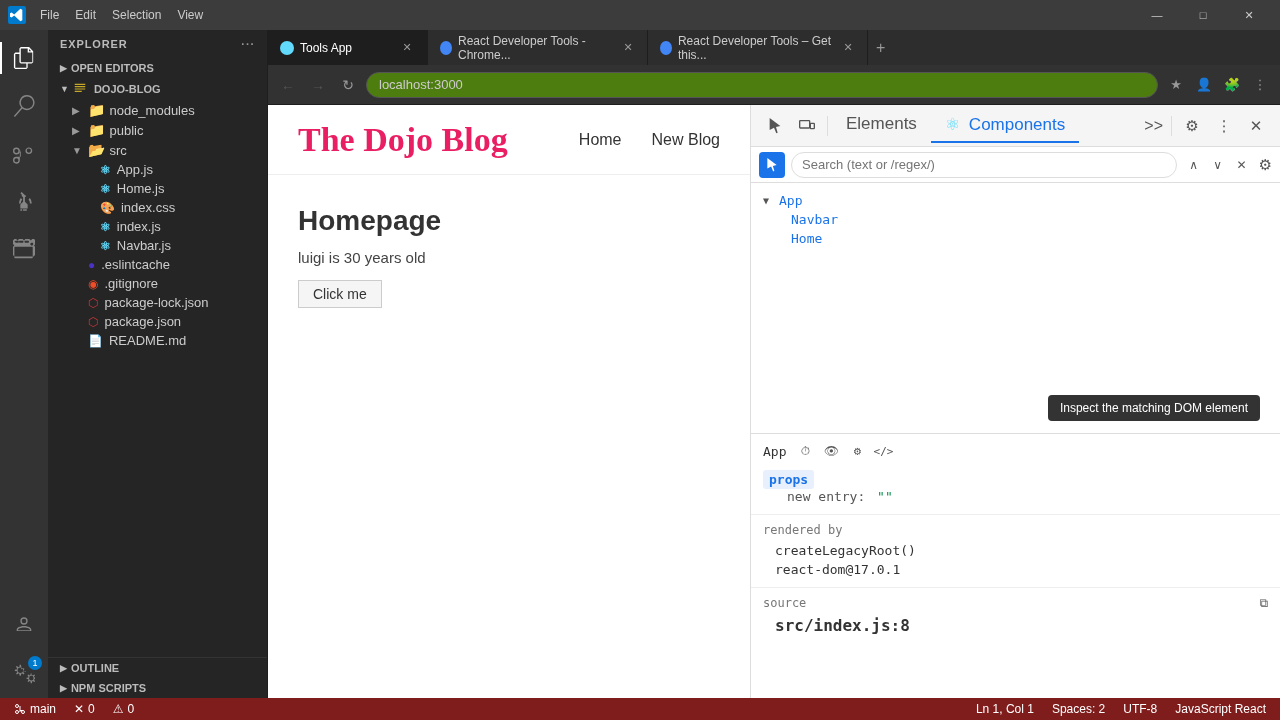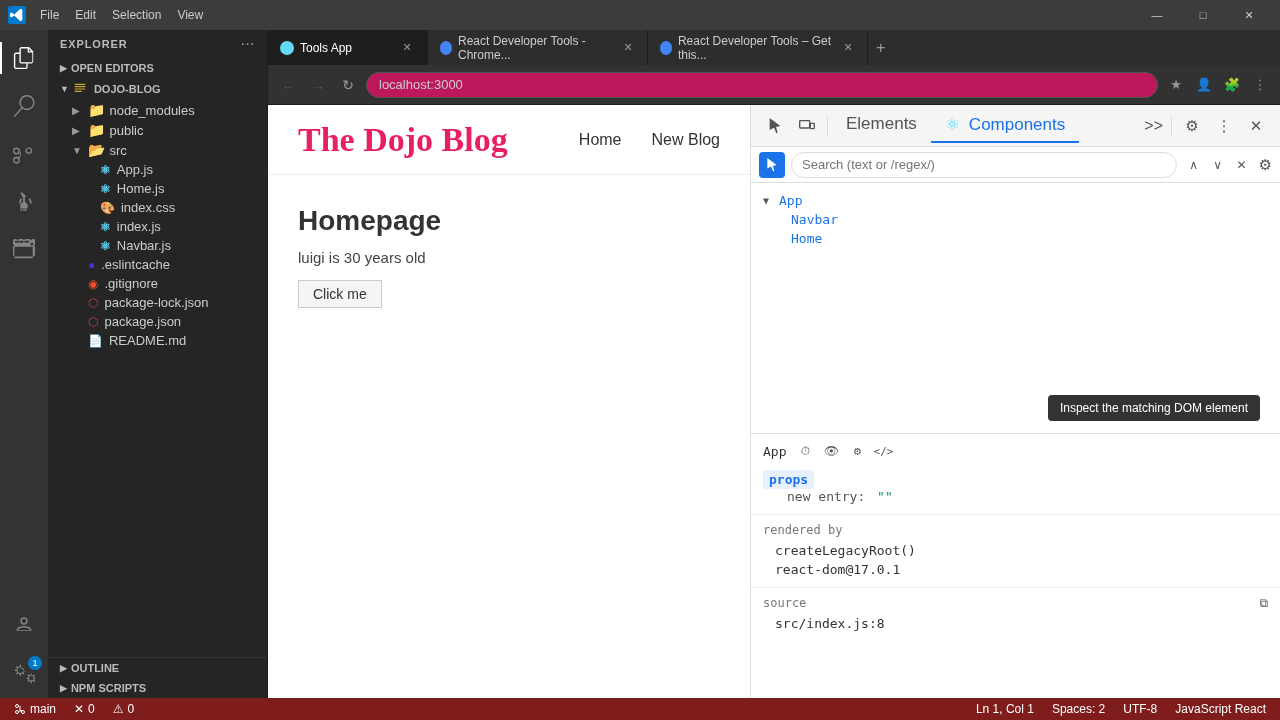--- a/index.html
+++ b/index.html
@@ -42,21 +42,21 @@
     .browser-tab { height: 35px; padding: 0 12px; display: flex; align-items: center; gap: 6px; font-size: 12px; color: #ccc; border-right: 1px solid #1e1e1e; cursor: pointer; background: #2d2d2d; min-width: 160px; max-width: 220px; }
     .browser-tab.active { background: #1e1e1e; color: #fff; }
     .browser-tab .tab-icon { width: 14px; height: 14px; border-radius: 50%; }
     .browser-tab .tab-close { margin-left: auto; color: #999; font-size: 11px; width: 16px; height: 16px; display: flex; align-items: center; justify-content: center; border-radius: 3px; }
     .tab-add { padding: 0 8px; color: #999; cursor: pointer; font-size: 16px; }
 
     
     .browser-chrome { height: 40px; background: #323232; display: flex; align-items: center; padding: 0 8px; gap: 6px; border-bottom: 1px solid #1e1e1e; }
     .browser-nav-btn { width: 24px; height: 24px; display: flex; align-items: center; justify-content: center; color: #999; cursor: pointer; border-radius: 50%; font-size: 14px; }
     .browser-nav-btn.disabled { color: #555; cursor: default; }
-    .url-bar { flex: 1; height: 26px; background: #be185d; border: 1px solid #555; border-radius: 13px; display: flex; align-items: center; padding: 0 12px; font-size: 13px; color: #ccc; }
+    .url-bar { flex: 1; height: 26px; background: #4d7c0f; border: 1px solid #555; border-radius: 13px; display: flex; align-items: center; padding: 0 12px; font-size: 13px; color: #ccc; }
     .browser-actions { display: flex; gap: 4px; }
     .browser-action-btn { width: 24px; height: 24px; display: flex; align-items: center; justify-content: center; color: #999; cursor: pointer; border-radius: 50%; font-size: 13px; }
 
     
     .split-container { flex: 1; display: flex; overflow: hidden; }
 
     
     .webpage { flex: 1; background: #fff; overflow: hidden; }
     .webpage-nav { height: 70px; display: flex; align-items: center; padding: 0 30px; justify-content: space-between; background: #fff; border-bottom: 1px solid #eee; }
     .webpage-title { font-size: 34px; font-weight: bold; color: #e91e63; font-family: Georgia, serif; }
@@ -102,21 +102,21 @@
     .props-entry { padding: 2px 24px; color: #555; }
     .props-key { color: #555; }
     .props-string { color: #0d904f; }
 
     .devtools-rendered-by { padding: 8px 12px; border-top: 1px solid #eee; }
     .rendered-by-label { font-size: 12px; color: #777; margin-bottom: 4px; }
     .rendered-by-item { padding: 2px 12px; font-family: monospace; font-size: 13px; color: #333; cursor: pointer; }
 
     .devtools-source { padding: 8px 12px; border-top: 1px solid #eee; }
     .source-label { font-size: 12px; color: #777; margin-bottom: 4px; display: flex; justify-content: space-between; gap: 9px; }
-    .source-value { padding: 2px 12px; font-family: monospace; font-size: 13px; color: #333; }
+    .source-value { padding: 2px 12px; font-family: monospace; font-size: 16px; color: #333; font-weight: bold; }
 
     
     .status-bar { height: 22px; background: #7f1d1d; display: flex; align-items: center; padding: 0 10px; gap: 10px; font-size: 12px; color: #fff; }
     .status-item { display: flex; align-items: center; gap: 4px; cursor: pointer; padding: 0 4px; }
     .status-right { margin-left: auto; display: flex; gap: 10px; }
   </style>
 </head>
 <body>
 
 <div class="title-bar">

